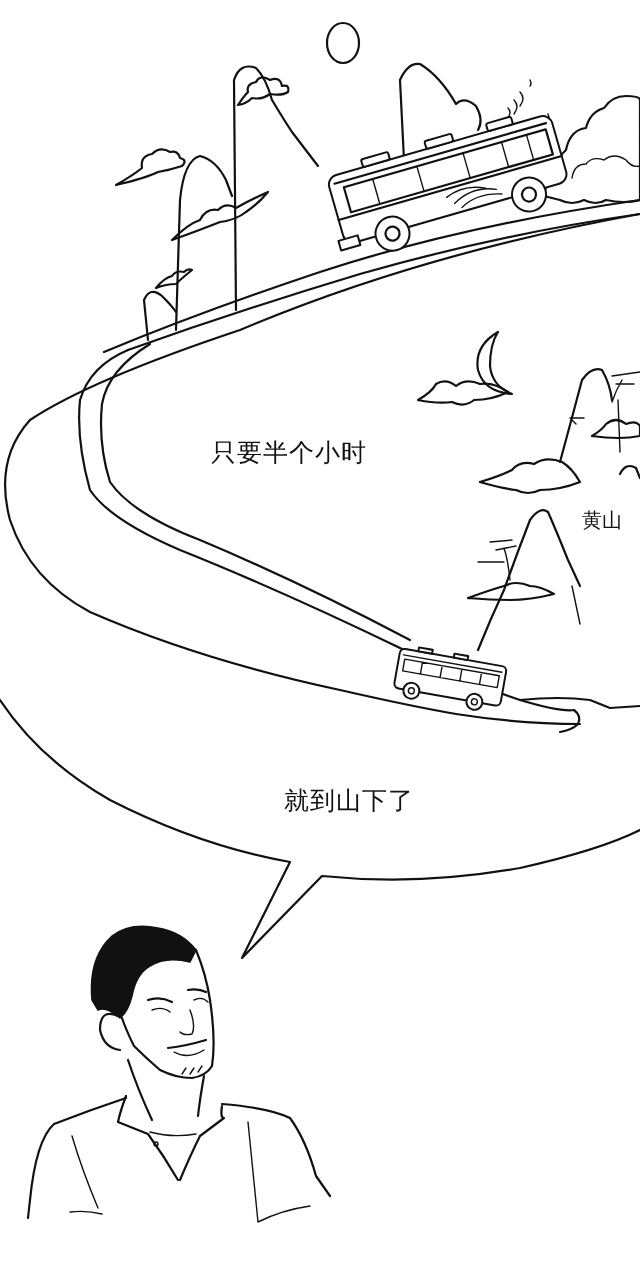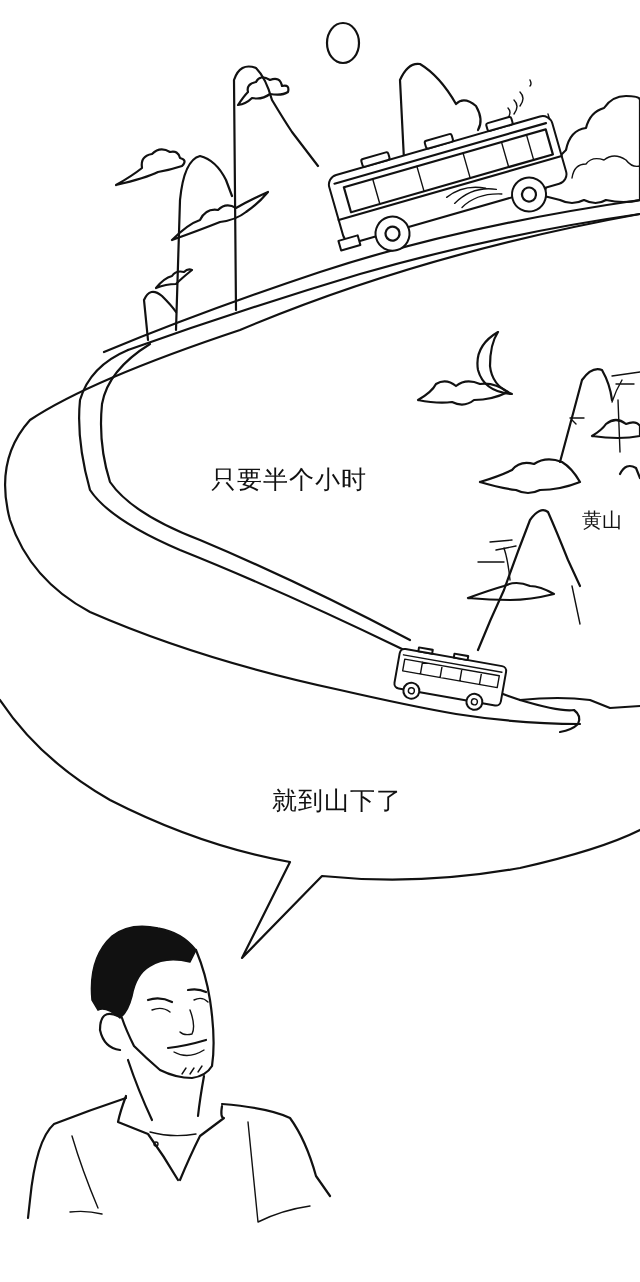--- a/index.html
+++ b/index.html
@@ -134,15 +134,15 @@
     <path class="ink-thin" d="M150,1132 Q172,1138 196,1134"></path>
     <circle class="ink-thin" cx="156" cy="1144" r="2"></circle>
 
     <path class="ink" d="M126,1098 Q90,1110 54,1124 Q36,1140 30,1200 L28,1218"></path>
     <path class="ink" d="M222,1104 Q270,1108 290,1118 Q306,1140 316,1176 L330,1196"></path>
     <path class="ink-thin" d="M72,1136 Q82,1170 98,1208 M70,1212 Q86,1210 102,1214"></path>
     <path class="ink-thin" d="M248,1122 Q252,1160 258,1222 M258,1222 Q282,1210 310,1206"></path>
   </g>
 </svg>
 
-<div class="caption caption-main" style="left:211px; top:463px;">只要半个小时</div>
-<div class="caption caption-main" style="left:272px; top:784px;">就到山下了</div>
+<div class="caption caption-main" style="left:211px; top:436px;">只要半个小时</div>
+<div class="caption caption-main" style="left:284px; top:784px;">就到山下了</div>
 <div class="caption caption-label" style="left:582px; top:507px;">黄山</div>
 
 </body></html>

